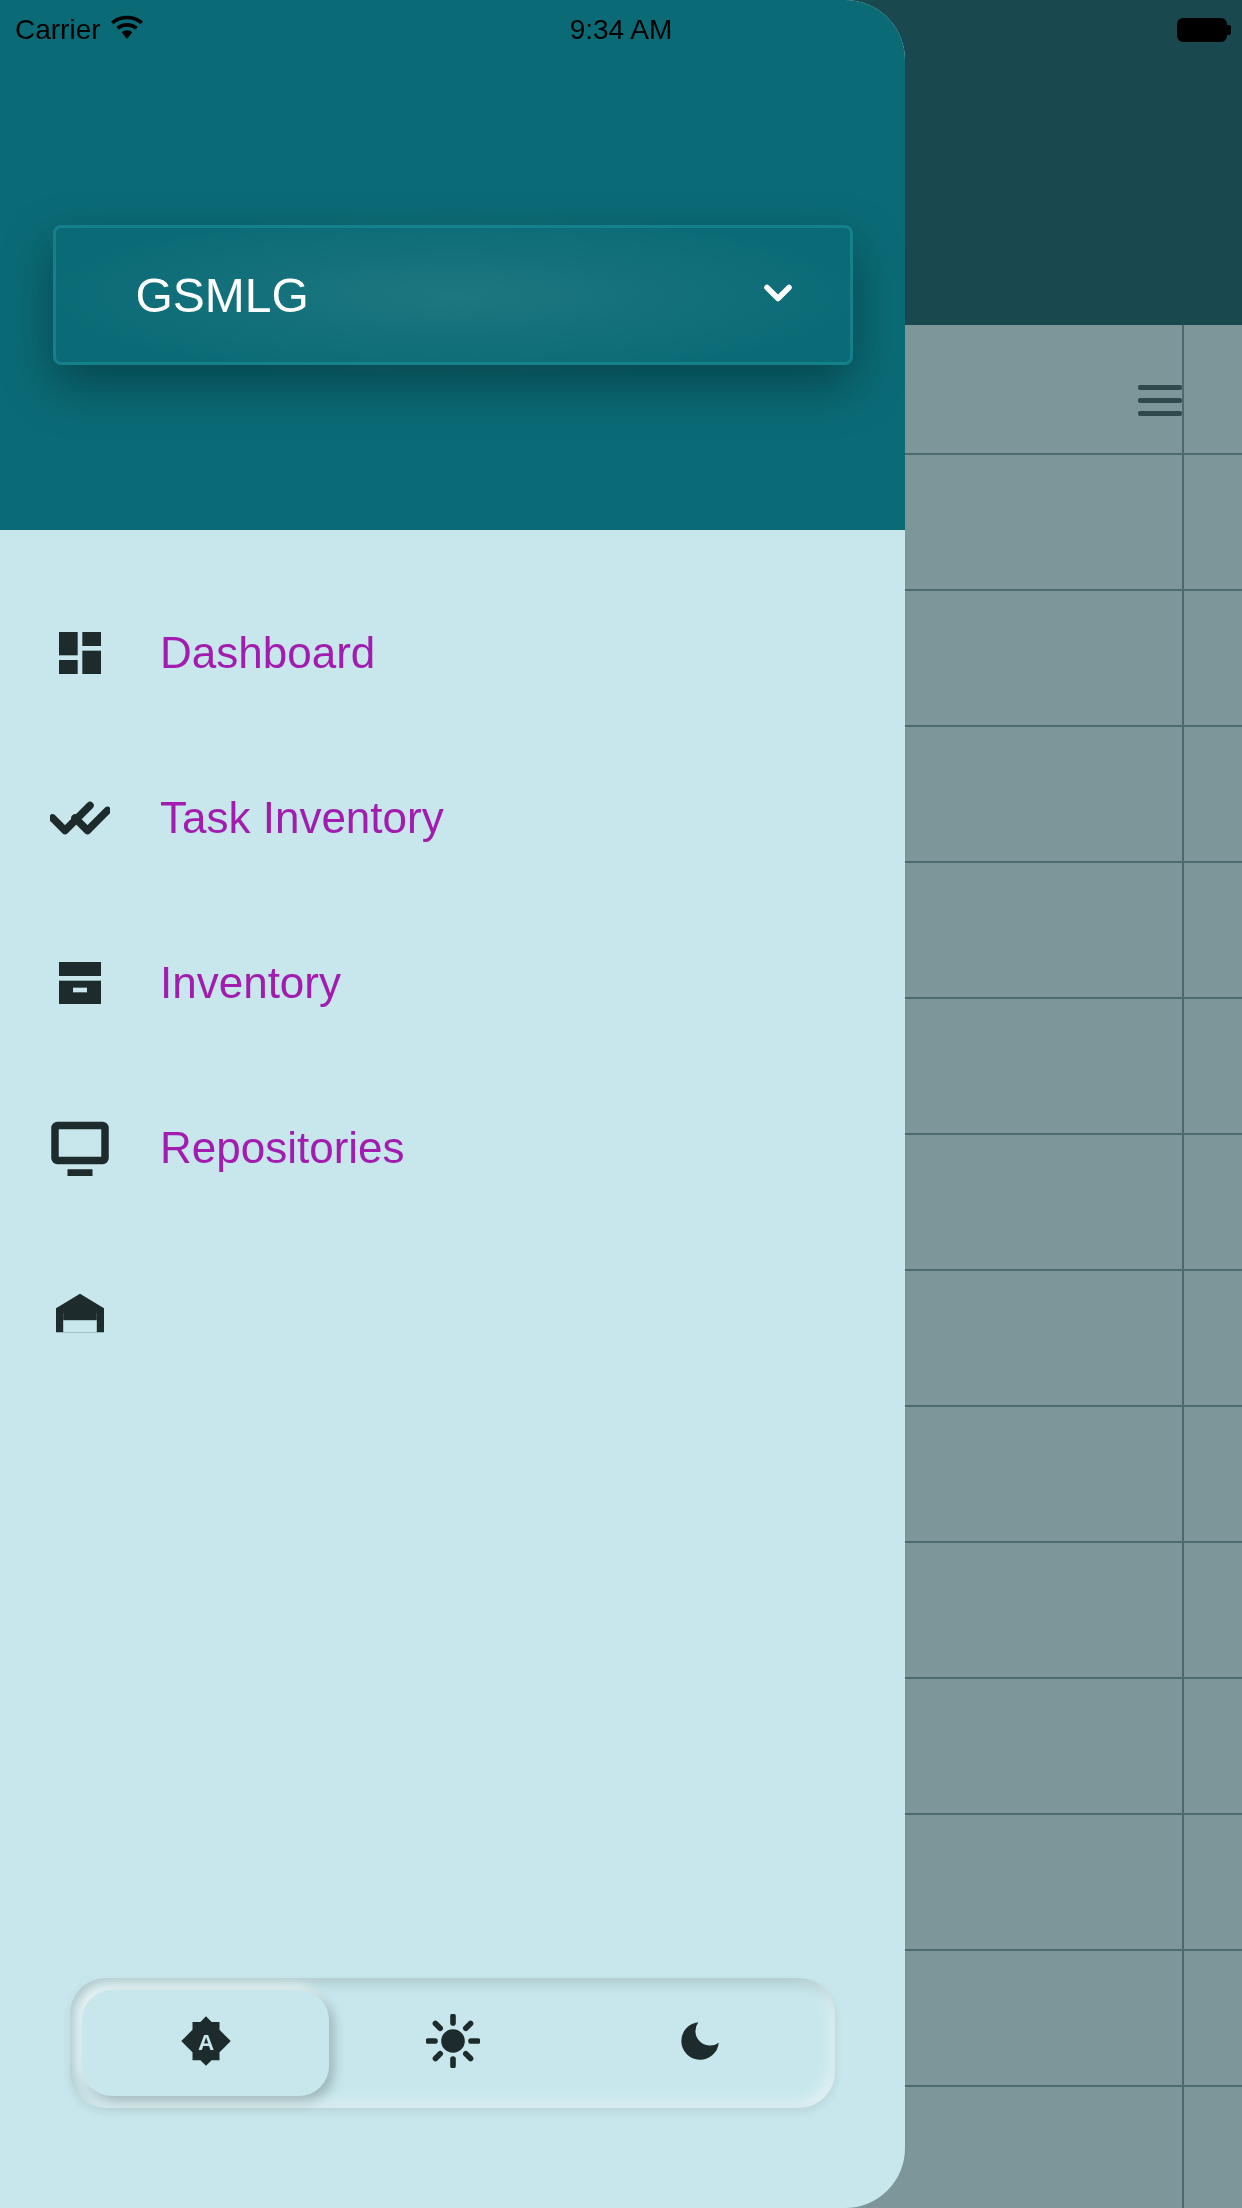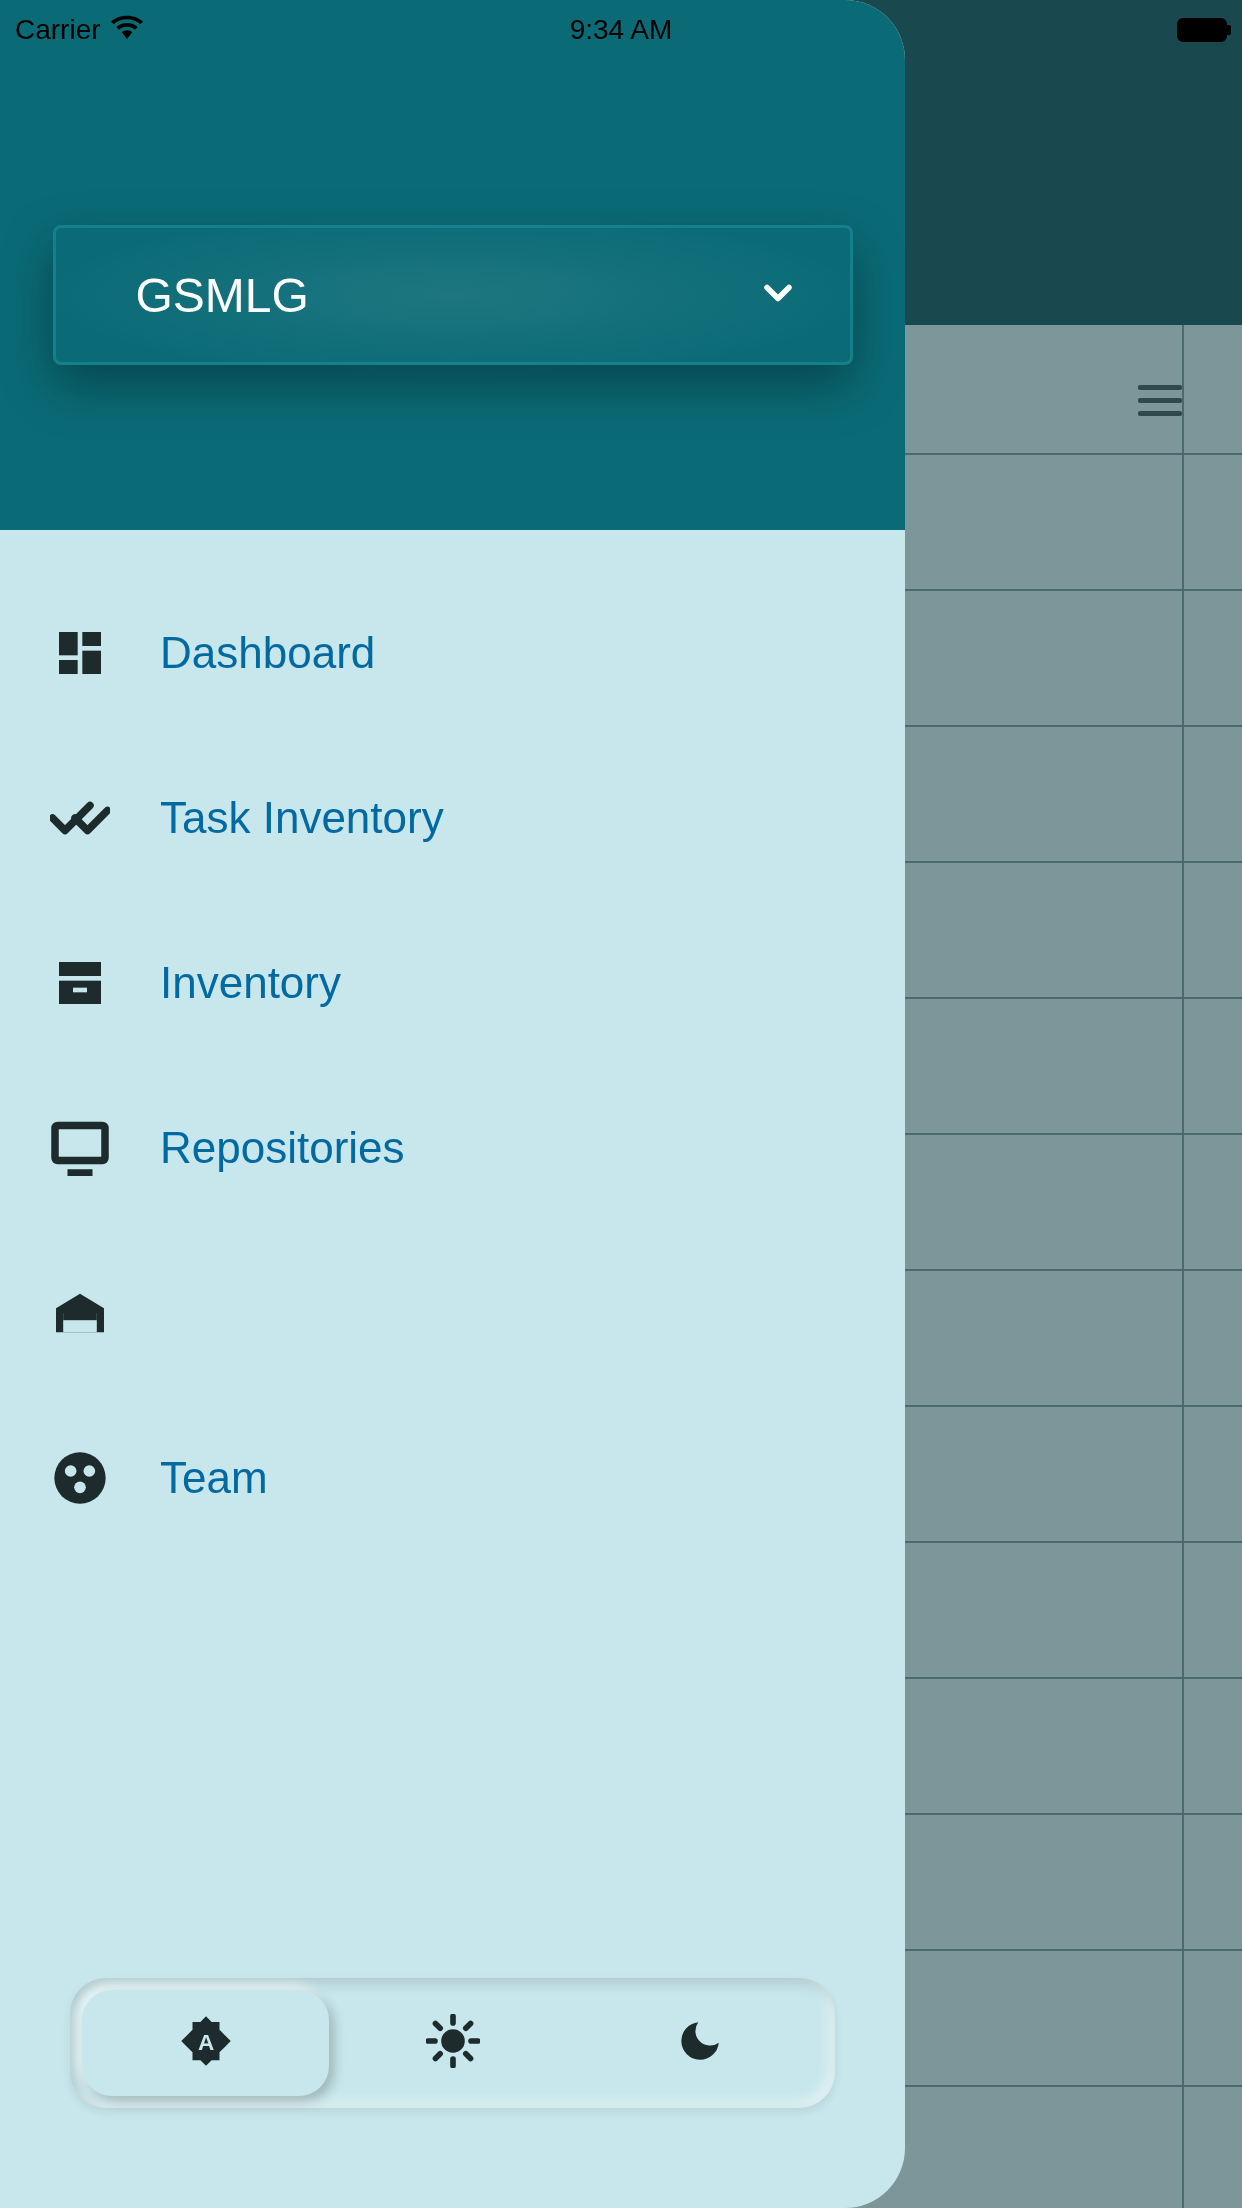--- a/index.html
+++ b/index.html
@@ -102,21 +102,21 @@
     .nav-item {
       display: flex; align-items: center; gap: 50px;
       padding: 0 50px;
       height: 165px;
     }
     .nav-icon {
       width: 60px; height: 60px;
       display: flex; align-items: center; justify-content: center;
       color: #1e2b2d;
     }
-    .nav-label { font-size: 44px; color: #0369a1; }
+    .nav-label { font-size: 44px; color: #a21caf; }
 
     
     .theme-switch-wrap {
       padding: 40px 70px 100px;
     }
     .theme-switch {
       display: flex;
       background: #c7e7ec;
       border-radius: 36px;
       height: 130px;
@@ -271,31 +271,20 @@
     <div class="nav-item">
       <span class="nav-icon">
         <svg width="58" height="48" viewBox="0 0 24 20" fill="currentColor">
             <path d="M2 8 L12 2 L22 8 L22 18 L2 18 Z"></path>
             <rect x="5" y="10" width="14" height="8" fill="#c7e7ec"></rect>
             <rect x="5" y="10" width="14" height="3" fill="currentColor"></rect>
           </svg>
       </span>
     </div>
 
-    <div class="nav-item">
-      <span class="nav-icon">
-        <svg width="56" height="56" viewBox="0 0 24 24" fill="currentColor">
-            <circle cx="12" cy="12" r="11"></circle>
-            <circle cx="8" cy="9" r="2.5" fill="#c7e7ec"></circle>
-            <circle cx="16" cy="9" r="2.5" fill="#c7e7ec"></circle>
-            <circle cx="12" cy="16" r="2.5" fill="#c7e7ec"></circle>
-          </svg>
-      </span>
-      <span class="nav-label">Team</span>
-    </div>
 
   </div>
 
   <div class="theme-switch-wrap">
     <div class="theme-switch">
       <div class="theme-btn active">
         <span>
           <svg width="54" height="54" viewBox="0 0 24 24" fill="currentColor">
               <path d="M12 1 L14.5 3.5 L18 3.5 L18 7 L20.5 9.5 L23 12 L20.5 14.5 L18 17 L18 20.5 L14.5 20.5 L12 23 L9.5 20.5 L6 20.5 L6 17 L3.5 14.5 L1 12 L3.5 9.5 L6 7 L6 3.5 L9.5 3.5 Z"></path>
               <text x="12" y="16" font-size="10" fill="#c7e7ec" text-anchor="middle" font-weight="bold">A</text>

